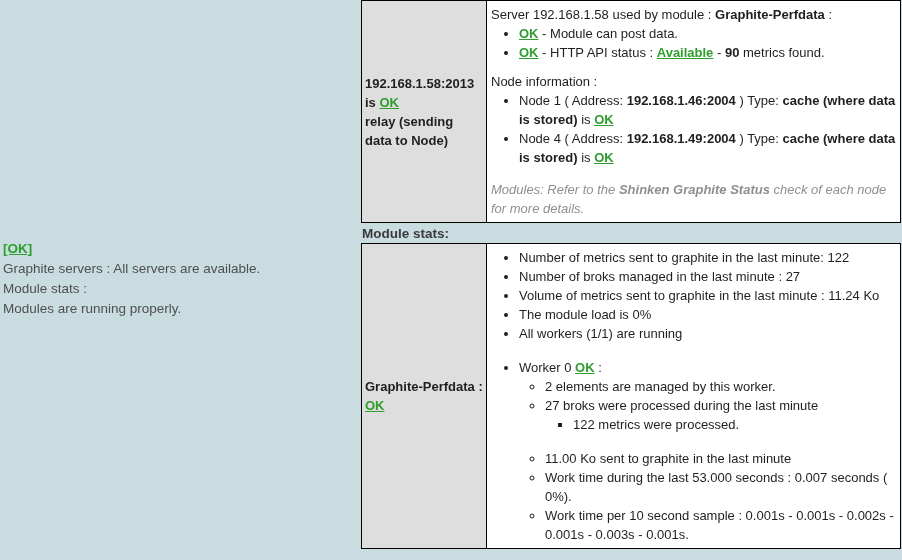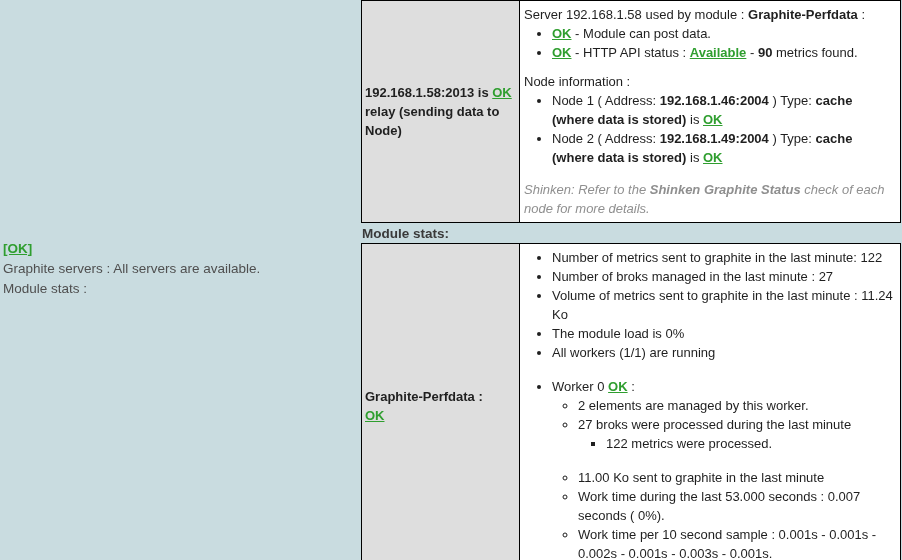--- a/index.html
+++ b/index.html
@@ -29,21 +29,21 @@
     font-weight:bold;color:var(--heading-text);
     font-size:13.5px;line-height:15px;
     padding:1px 0 2px 2px;
   }
   .info-table{
     border-collapse:collapse;table-layout:fixed;
     width:540px;margin-left:1px;background:var(--cell-white-bg);
   }
   .info-table td{border:1px solid var(--border);}
   td.row-label{
-    width:158px;background:var(--cell-grey-bg);
+    width:125px;background:var(--cell-grey-bg);
     font-weight:bold;vertical-align:middle;
     padding:2px 3px;line-height:19px;
   }
   td.row-content{
     background:var(--cell-white-bg);vertical-align:top;
     padding:4px 3px 4px 4px;line-height:19px;
   }
   .seg-n{font-weight:normal;}
   .seg-b{font-weight:bold;}
   .seg-g{font-weight:bold;color:var(--ok-green);text-decoration:underline;}
@@ -60,20 +60,21 @@
   ul.lst.square{list-style-type:square;padding-left:28px;}
   li.gap{margin-top:15px;}
 </style>
 </head>
 <body>
 
 <div class="status-panel">
     <div class="status-line"><span class="seg-g">[OK]</span></div>
     <div class="status-line"><span class="seg-n">Graphite servers : All servers are available.</span></div>
     <div class="status-line"><span class="seg-n">Module stats :</span></div>
+    <div class="status-line"><span class="seg-n">Modules are running properly.</span></div>
   </div>
 
 <div class="right-panel">
 
   <div class="section">
     <table class="info-table">
       <tbody>
           <tr>
         <td class="row-label">
               <div class="label-line"><span class="seg-b">192.168.1.58:2013 is </span><span class="seg-g">OK</span></div>
@@ -81,23 +82,23 @@
             </td>
         <td class="row-content">
               <div class="para"><span class="seg-n">Server 192.168.1.58 used by module : </span><span class="seg-b">Graphite-Perfdata</span><span class="seg-n"> :</span></div>
               <ul class="lst disc">
                 <li><span class="seg-g">OK</span><span class="seg-n"> - Module can post data.</span></li>
                 <li><span class="seg-g">OK</span><span class="seg-n"> - HTTP API status : </span><span class="seg-g">Available</span><span class="seg-n"> - </span><span class="seg-b">90</span><span class="seg-n"> metrics found.</span></li>
               </ul>
               <div class="para gap"><span class="seg-n">Node information :</span></div>
               <ul class="lst disc">
                 <li><span class="seg-n">Node 1 ( Address: </span><span class="seg-b">192.168.1.46:2004</span><span class="seg-n"> ) Type: </span><span class="seg-b">cache (where data is stored)</span><span class="seg-n"> is </span><span class="seg-g">OK</span></li>
-                <li><span class="seg-n">Node 2 ( Address: </span><span class="seg-b">192.168.1.49:2004</span><span class="seg-n"> ) Type: </span><span class="seg-b">cache (where data is stored)</span><span class="seg-n"> is </span><span class="seg-g">OK</span></li>
+                <li><span class="seg-n">Node 4 ( Address: </span><span class="seg-b">192.168.1.49:2004</span><span class="seg-n"> ) Type: </span><span class="seg-b">cache (where data is stored)</span><span class="seg-n"> is </span><span class="seg-g">OK</span></li>
               </ul>
-              <div class="para remark"><span class="seg-n">Shinken: Refer to the </span><span class="seg-b">Shinken Graphite Status</span><span class="seg-n"> check of each node for more details.</span></div>
+              <div class="para remark"><span class="seg-n">Modules: Refer to the </span><span class="seg-b">Shinken Graphite Status</span><span class="seg-n"> check of each node for more details.</span></div>
             </td>
       </tr>
     </tbody>
       </table>
   </div>
 
   <div class="section">
     <div class="section-title">Module stats:</div>
     <table class="info-table">
       <tbody>

